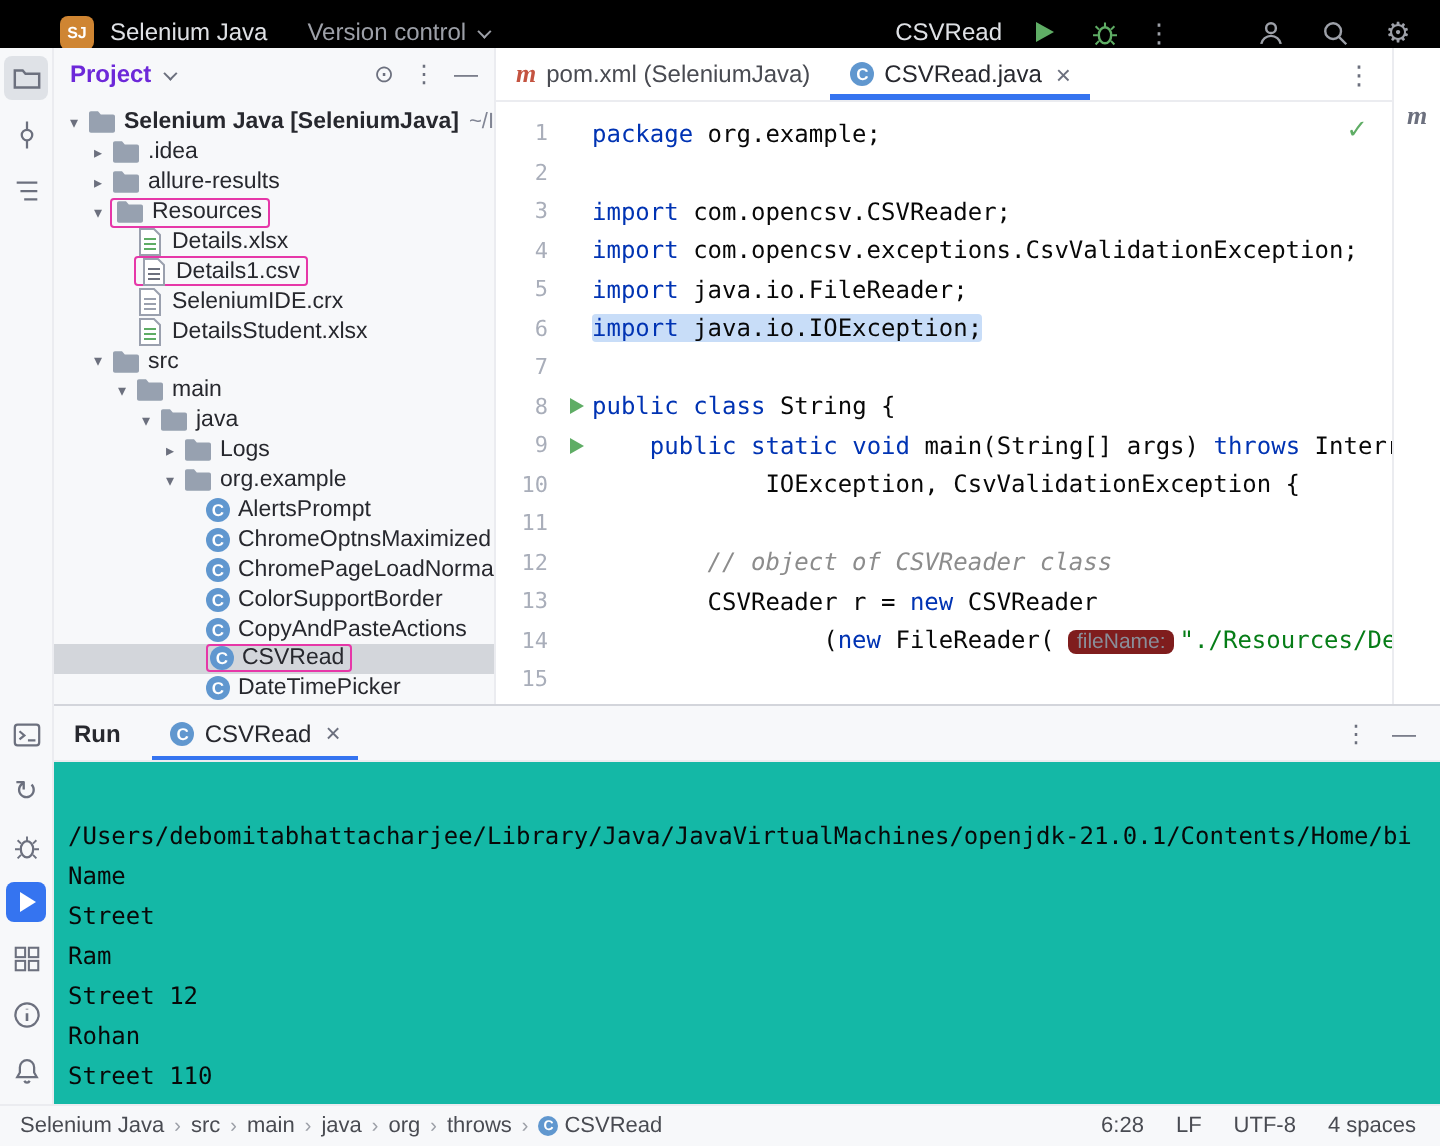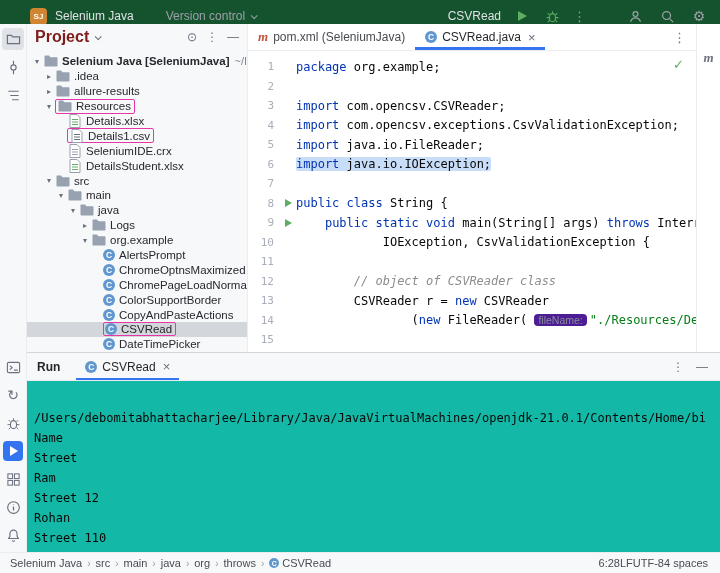--- a/index.html
+++ b/index.html
@@ -1,24 +1,24 @@
 <!DOCTYPE html>
 <html><head>
 <meta charset="utf-8">
 <style>
   * { box-sizing: border-box; }
   html,body { margin:0; padding:0; }
   body { font-family:"Liberation Sans",sans-serif; }
   .app { position:relative; width:720px; height:573px; background:#fff; overflow:hidden; font-size:12px; color:#27282e; }
 
   
-  .titlebar { position:absolute; top:0; left:0; right:0; height:32px; background:#14532d; display:flex; align-items:center; color:#dfe1e5; }
+  .titlebar { position:absolute; top:0; left:0; right:0; height:32px; background:#000000; display:flex; align-items:center; color:#dfe1e5; }
   .badge { margin-left:30px; width:17px; height:17px; border-radius:4px; background:#cf8532; color:#fff; font-size:8px; font-weight:bold; display:flex; align-items:center; justify-content:center; flex:none; }
   .tb-project { margin-left:8px; font-size:12px; color:#dfe1e5; white-space:nowrap; }
-  .tb-vcs { margin-left:32px; font-size:12px; color:#9da0a8; display:flex; align-items:center; gap:6px;justify-content:center; }
+  .tb-vcs { margin-left:20px; font-size:12px; color:#9da0a8; display:flex; align-items:center; gap:6px;justify-content:center; }
   .cdown { width:5px; height:5px; border-right:1.4px solid currentColor; border-bottom:1.4px solid currentColor; transform:rotate(45deg) translateY(-1px); display:inline-block; }
   .tb-spacer { flex:1; }
   .tb-runner { display:flex; align-items:center; gap:12px; margin-right:40px; }
   .tb-config { color:#dfe1e5; }
   .tb-icon { display:flex; align-items:center; justify-content:center; width:18px; height:18px; color:#9da0a8; }
   .playtri { width:0; height:0; border-left:9px solid #5fad65; border-top:5.5px solid transparent; border-bottom:5.5px solid transparent; }
   .tb-dots { color:#9da0a8; font-size:13px; }
   .tb-right { display:flex; align-items:center; gap:14px; margin-right:12px; }
   .gear-glyph { font-size:14px; color:#9da0a8; line-height:1; }
 
@@ -28,21 +28,21 @@
   .ab-bottom { margin-top:auto; }
   .ab-icon { width:22px; height:22px; border-radius:4px; display:flex; align-items:center; justify-content:center; color:#6c707e; }
   .ab-icon.active-soft { background:#dfe2e7; }
   .run-badge { width:20px; height:20px; border-radius:4px; background:#3574f0; display:flex; align-items:center; justify-content:center; }
   .run-badge .tri { width:0; height:0; border-left:8px solid #fff; border-top:5px solid transparent; border-bottom:5px solid transparent; margin-left:2px; }
   .rerun-glyph { font-size:14px; }
 
   
   .project-panel { position:absolute; left:27px; top:24px; width:221px; height:328px; background:#f7f8fa; border-right:1px solid #ebecf0; overflow:hidden; }
   .pp-header { height:26px; display:flex; align-items:center; padding:0 8px; gap:6px; }
-  .pp-title { font-weight:600; font-size:16px; color:#7f1d1d; }
+  .pp-title { font-weight:600; font-size:12px; color:#6d28d9; }
   .pp-icons { margin-left:auto; display:flex; gap:9px; color:#6c707e; font-size:12px; align-items:center; }
   .tree { padding-top:4px; font-size:11.5px; }
   .tree-row { height:14.9px; display:flex; align-items:center; white-space:nowrap; overflow:hidden; }
   .tree-row.selected { background:#d3d6db; }
   .chev-cell { width:12px; flex:none; text-align:center; font-size:8px; color:#6c707e; }
   .tcontent { display:inline-flex; align-items:center; }
   .pinkbox { border:1.5px solid #e637a8; border-radius:2px; padding:0 3px 0 1px; }
   .ticon { width:15px; height:13px; margin-right:4px; display:inline-flex; align-items:center; justify-content:center; flex:none; }
   .cicon { width:12px; height:12px; border-radius:50%; background:#6097cf; color:#fff; font-size:8.5px; font-weight:700; display:inline-flex; align-items:center; justify-content:center; margin-right:4px; flex:none; }
   .cicon.mini { width:10px; height:10px; font-size:7px; margin-right:3px; }
@@ -63,21 +63,21 @@
   .code-line { display:flex; align-items:center; height:19.5px; }
   .gnum { width:32px; flex:none; text-align:right; padding-right:6px; color:#a9aeba; font-size:11px; }
   .grun { width:16px; flex:none; display:flex; align-items:center; justify-content:center; }
   .runtri { width:0; height:0; border-left:7px solid #5fad65; border-top:4.5px solid transparent; border-bottom:4.5px solid transparent; }
   .ctext { white-space:pre; }
   .hl .ctext { background:#c8ddf8; border-radius:2px; }
   .seg.kw { color:#0033b3; }
   .seg.pl { color:#080808; }
   .seg.cm { color:#8c8c8c; font-style:italic; }
   .seg.str { color:#067d17; }
-  .seg.hint { background:#4c1d95; color:#8a8e99; border-radius:4px; padding:0 4px; font-size:10.5px; margin-right:3px; font-family:"Liberation Sans",sans-serif; }
+  .seg.hint { background:#7f1d1d; color:#8a8e99; border-radius:4px; padding:0 4px; font-size:10.5px; margin-right:3px; font-family:"Liberation Sans",sans-serif; }
   .check { position:absolute; top:33px; right:12px; color:#5fad65; font-size:13px; }
 
   
   .right-strip { position:absolute; left:696px; top:24px; width:24px; height:328px; background:#fff; border-left:1px solid #ebecf0; text-align:center; }
   .mvn-stripe { display:inline-block; margin-top:26px; color:#6c707e; font-family:"Liberation Serif",serif; font-style:italic; font-weight:bold; font-size:13px; }
 
   
   .run-panel { position:absolute; left:27px; top:352px; width:693px; height:200px; background:#14b8a6; border-top:1px solid #d3d5db; }
   .run-tabbar { height:28px; background:#f7f8fa; border-bottom:1px solid #ebecf0; display:flex; align-items:center; padding-left:10px; font-size:12px; }
   .run-title { font-weight:600; color:#27282e; margin-right:16px; }
@@ -85,21 +85,21 @@
   .run-tab::after { content:""; position:absolute; left:0; right:0; bottom:0; height:2px; background:#3574f0; }
   .run-tab-icons { margin-left:auto; display:flex; gap:12px; margin-right:12px; color:#6c707e; align-items:center; }
   .console { position:absolute; top:29px; left:0; right:0; bottom:0; overflow:hidden; font-family:"DejaVu Sans Mono",monospace; font-size:12px; color:#080808; padding:29px 0 0 7px; }
   .console-line { height:20px; white-space:pre; }
 
   
   .statusbar { position:absolute; left:0; right:0; bottom:0; height:21px; background:#f7f8fa; border-top:1px solid #ebecf0; display:flex; align-items:center; padding:0 12px 0 10px; font-size:11px; color:#494b52; }
   .crumbs { display:flex; align-items:center; gap:5px; white-space:nowrap; overflow:hidden; }
   .crumb { display:flex; align-items:center; }
   .crumb-sep { color:#9da0a8; font-size:10px; }
-  .sb-right { margin-left:auto; display:flex; color:#494b52; }
+  .sb-right { margin-left:auto; display:flex; gap:16px; color:#494b52; }
 </style>
 </head>
 <body>
 
 <div class="app">
 
   <header class="titlebar">
     <div class="badge">SJ</div>
     <span class="tb-project">Selenium Java</span>
     <span class="tb-vcs">

